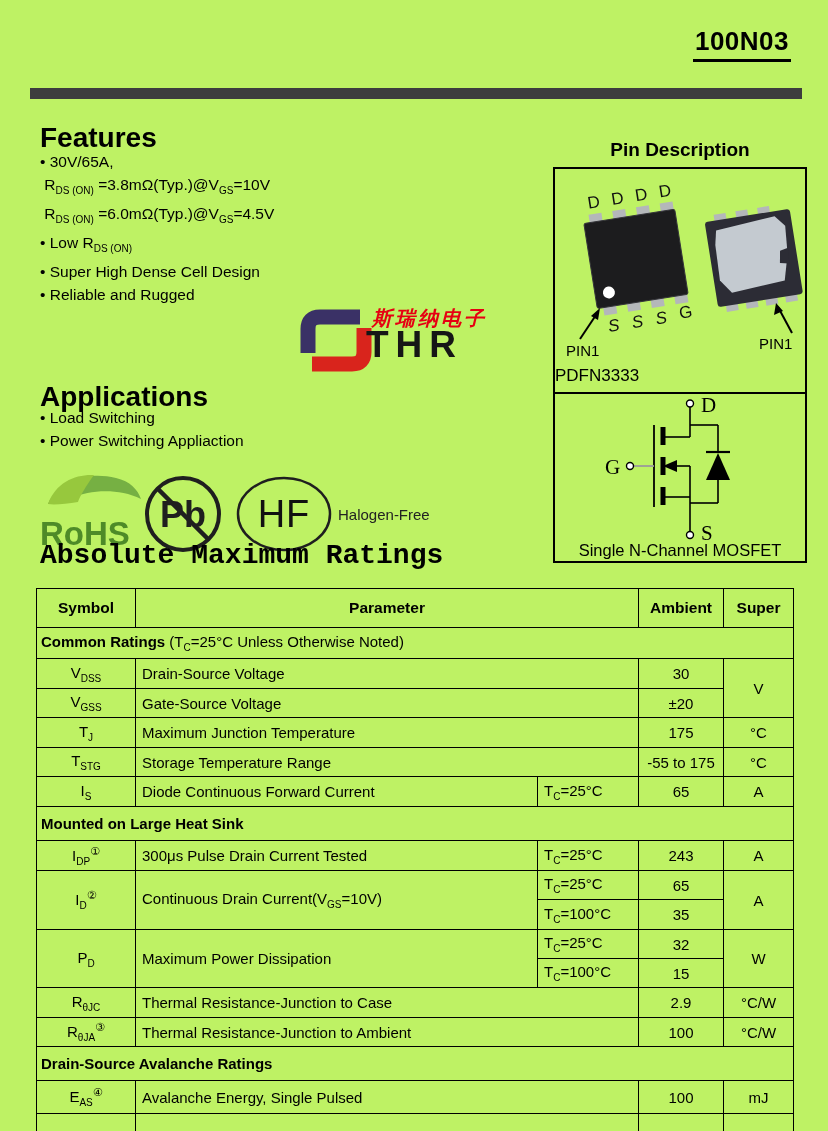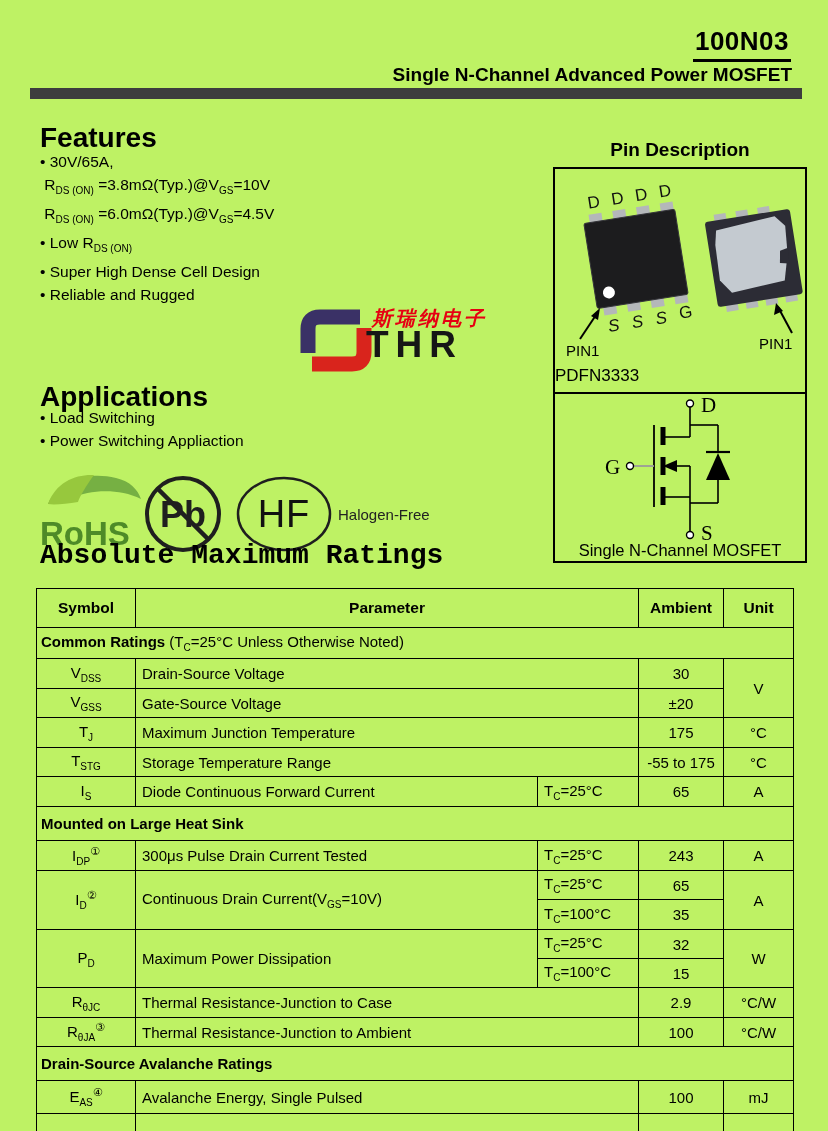--- a/index.html
+++ b/index.html
@@ -42,21 +42,20 @@
   table.ratings tr.section td{text-align:left;padding-left:4px;}
   table.ratings sub{font-size:10px;}
   table.ratings sup{font-size:11px;vertical-align:6px;}
 </style>
 </head>
 <body>
 
 <div class="page">
 
   <div class="abs part-number">100N03</div>
-  <div class="abs subtitle">Single N-Channel Advanced Power MOSFET</div>
   <div class="abs title-bar"></div>
 
   <div class="abs h-section" style="left:40px;top:122px;">Features</div>
   <div class="abs body-lines" style="left:40px;top:150px;">
     <div>• 30V/65A,</div>
     <div>&nbsp;R<sub>DS (ON)</sub> =3.8mΩ(Typ.)@V<sub>GS</sub>=10V</div>
     <div>&nbsp;R<sub>DS (ON)</sub> =6.0mΩ(Typ.)@V<sub>GS</sub>=4.5V</div>
     <div>• Low R<sub>DS (ON)</sub></div>
     <div>• Super High Dense Cell Design</div>
     <div>• Reliable and Rugged</div>
@@ -181,21 +180,21 @@
         <col style="width: 402px;">
         <col style="width: 101px;">
         <col style="width: 85px;">
         <col style="width: 70px;">
       </colgroup>
       <tbody>
         <tr class="head" style="height: 39px;">
           <td>Symbol</td>
           <td colspan="2">Parameter</td>
           <td>Ambient</td>
-          <td>Unit</td>
+          <td>Super</td>
         </tr>
         <tr class="section" style="height: 31px;">
           <td colspan="5"><b>Common Ratings </b>(T<sub>C</sub>=25°C Unless Otherwise Noted)</td>
         </tr>
         <tr style="height: 30px;">
           <td>V<sub>DSS</sub></td>
           <td colspan="2" class="l">Drain-Source Voltage</td>
           <td>30</td>
           <td rowspan="2">V</td>
         </tr>

